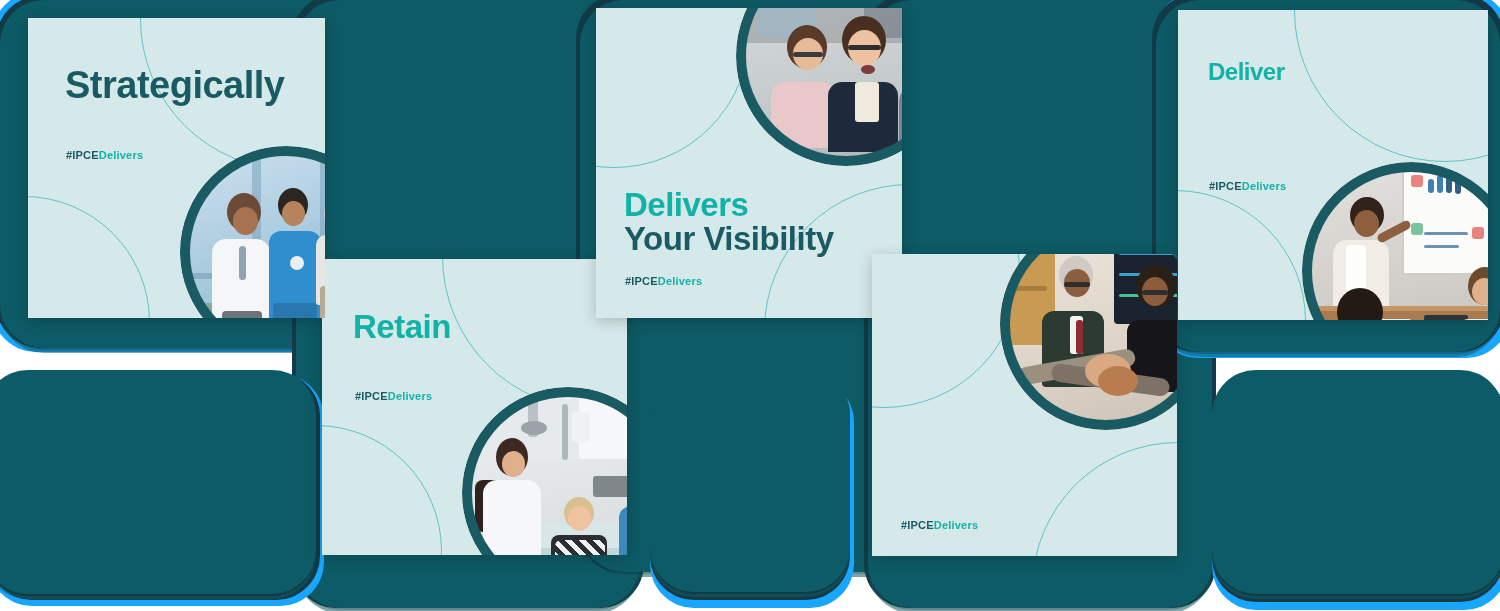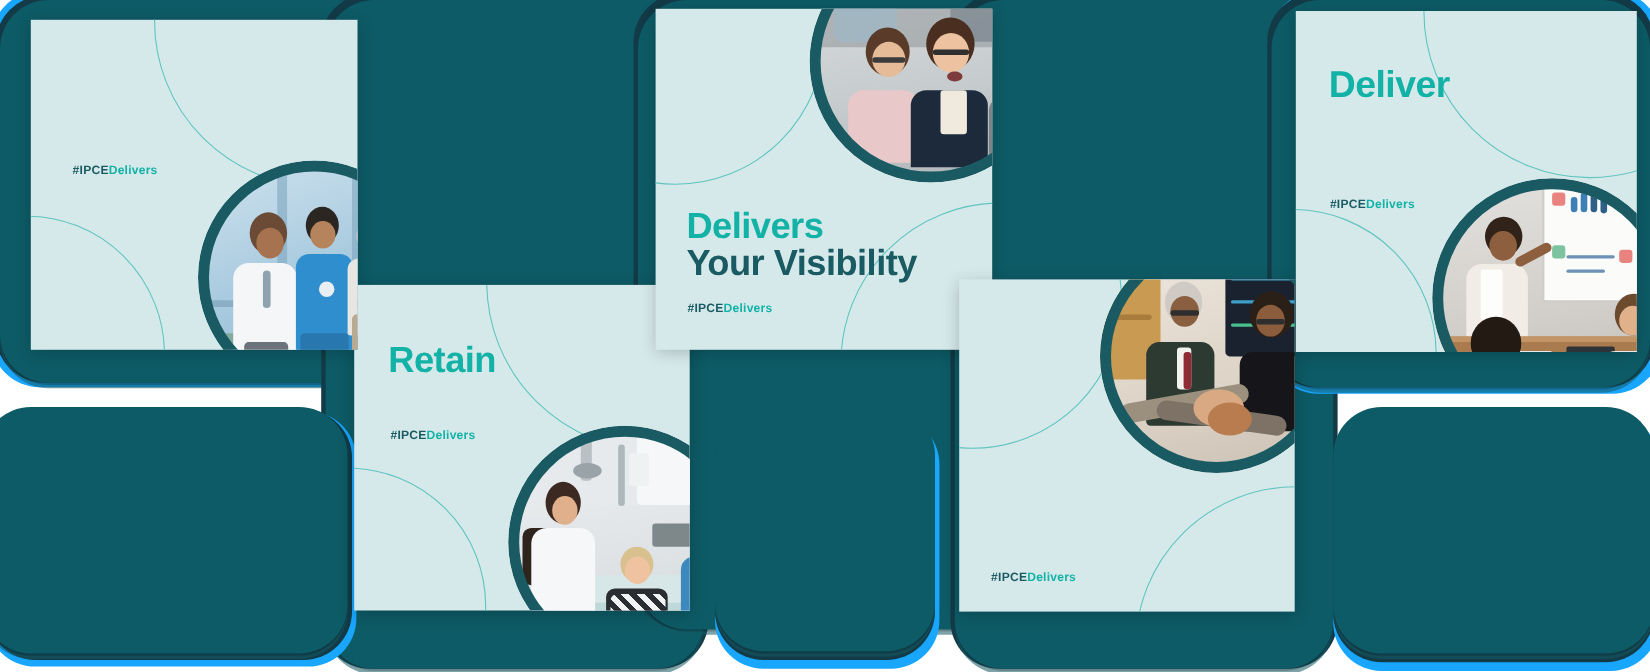--- a/index.html
+++ b/index.html
@@ -158,20 +158,21 @@
         <div class="circ" style="left:68%;top:26%;width:24px;height:27px;background:#cfcccb;"></div>
 
         <div class="r" style="left:64%;top:42%;width:44px;height:70px;background:#e8e6e2;border-radius:10px 10px 3px 3px;"></div>
         <div class="r" style="left:66%;top:66%;width:40px;height:52px;background:#b9ab93;border-radius:4px;"></div>
 
       </div>
       <div class="ring"></div>
     </div>
 
     <div class="headline" style="left:37px;top:48px;font-size:38px;">
+      <span class="w2">Strategically</span>
     </div>
     <div class="hashtag" style="left:38px;top:131px;">
       <span class="hash-a">#IPCE</span><span class="hash-b">Delivers</span>
     </div>
   </div>
 
   <div class="card" style="left:322px;top:259px;width:305px;height:296px;">
     <div class="arc" style="left:120px;top:-156px;width:305px;height:305px;"></div>
     <div class="arc" style="left:-132px;top:166px;width:250px;height:250px;"></div>
 
@@ -323,21 +324,21 @@
 
         <div class="circ" style="left:16%;top:58%;width:46px;height:48px;background:#231a14;"></div>
 
         <div class="circ" style="left:76%;top:48%;width:34px;height:38px;background:#6b4a2e;"></div>
         <div class="circ" style="left:78%;top:53%;width:25px;height:27px;background:#e1b18c;"></div>
         <div class="r" style="left:70%;top:72%;width:58px;height:50px;background:#eceae6;border-radius:14px 14px 0 0;"></div>
       </div>
       <div class="ring"></div>
     </div>
 
-    <div class="headline" style="left:30px;top:50px;font-size:34px;width:262px;">
+    <div class="headline" style="left:30px;top:50px;font-size:24px;width:262px;">
       <span class="w1">Deliver</span>
     </div>
     <div class="hashtag" style="left:31px;top:170px;">
       <span class="hash-a">#IPCE</span><span class="hash-b">Delivers</span>
     </div>
   </div>
 
 </div>
 
 </body></html>

